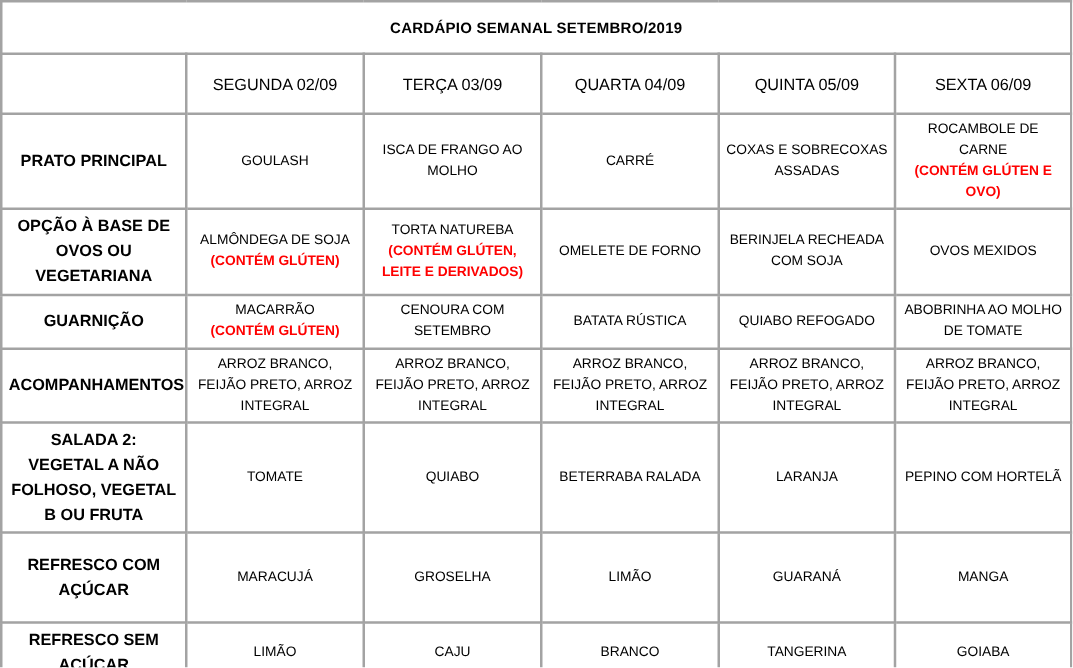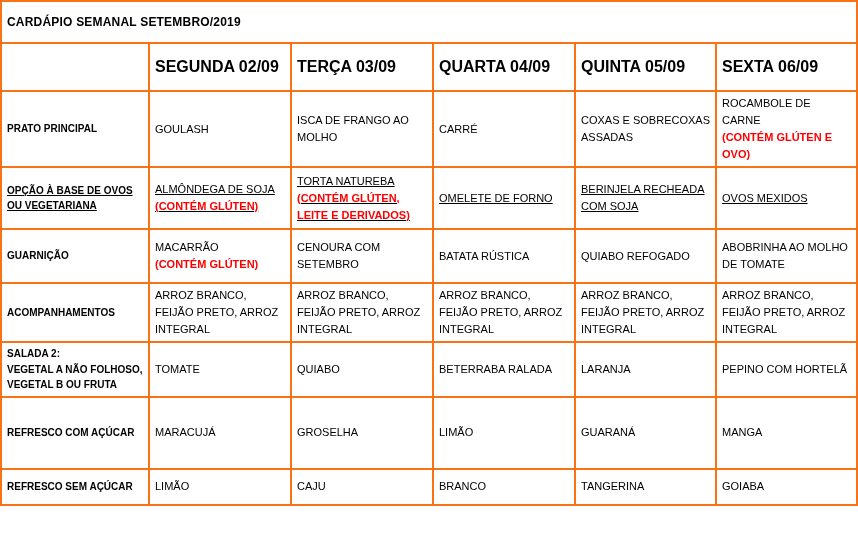--- a/index.html
+++ b/index.html
@@ -15,54 +15,54 @@
     background: #ffffff;
   }
   table.menu {
     border-collapse: collapse;
     table-layout: fixed;
     width: 856px;
     font-family: "Liberation Sans", "DejaVu Sans", sans-serif;
     color: #000000;
   }
   table.menu th, table.menu td {
-    border: 2px solid #f97316;
-    text-align: left;
+    border: 2px solid #a3a3a3;
+    text-align: center;
     vertical-align: middle;
     padding: 3px 5px;
     overflow: hidden;
   }
   .title-row th {
     height: 34px;
     font-size: 12px;
     font-weight: bold;
     letter-spacing: 0.2px;
   }
   .day-header-row th {
     height: 40px;
-    font-size: 16px;
-    font-weight: bold;
+    font-size: 13px;
+    font-weight: normal;
   }
   tbody th.row-header {
-    font-size: 10px;
+    font-size: 13px;
     font-weight: bold;
     white-space: pre-line;
     line-height: 1.55;
   }
   tbody td {
     font-size: 11px;
     font-weight: normal;
     line-height: 1.55;
   }
   .dish { display: block; }
   .note { display: block; font-weight: bold; }
   
   tbody tr:nth-child(1) { height: 51px; }
-  tbody tr:nth-child(2) { height: 62px; text-decoration: underline; }
-  tbody tr:nth-child(3) { height: 54px; }
+  tbody tr:nth-child(2) { height: 62px; }
+  tbody tr:nth-child(3) { height: 43px; }
   tbody tr:nth-child(4) { height: 54px; }
   tbody tr:nth-child(5) { height: 49px; }
   tbody tr:nth-child(6) { height: 72px; }
   tbody tr:nth-child(7) { height: 36px; }
   tbody tr:nth-child(8) { height: 34px; }
 </style>
 </head>
 <body>
 
 <div class="sheet">

